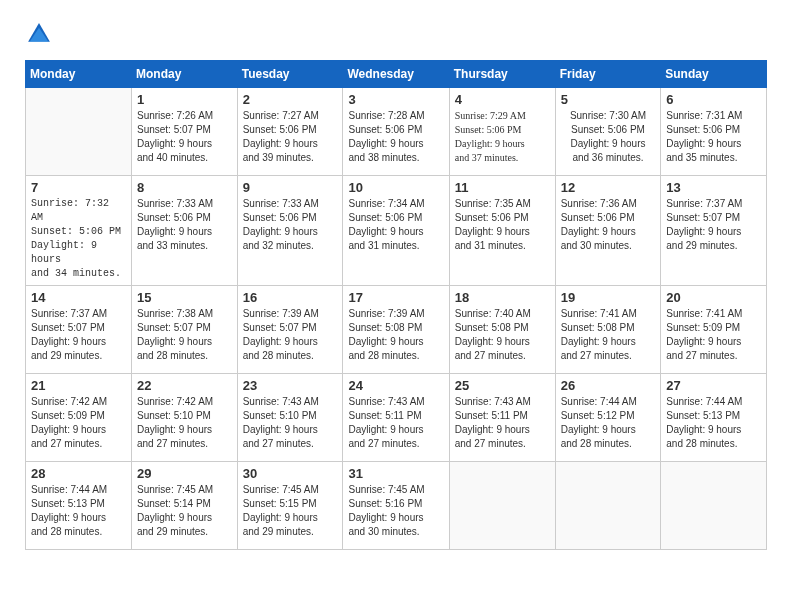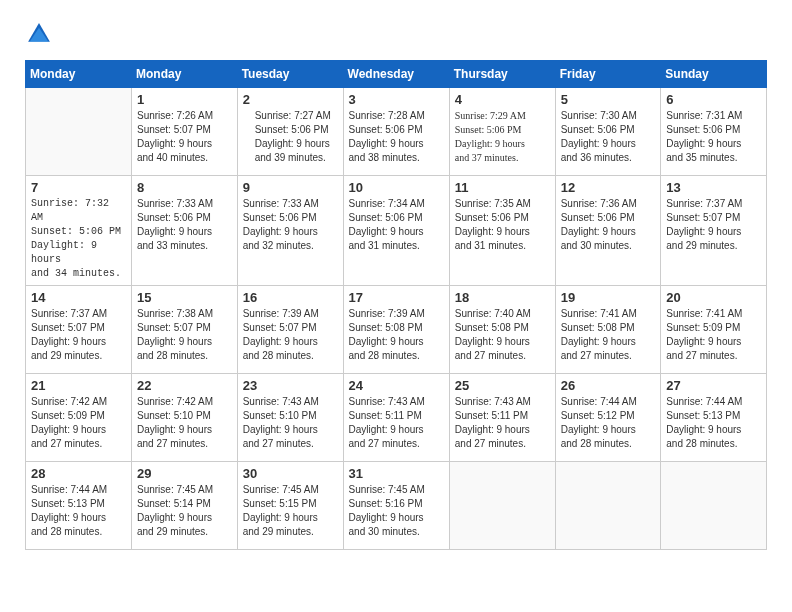--- a/index.html
+++ b/index.html
@@ -117,42 +117,42 @@
           <td class="empty-cell"></td>
           <td>
             <span class="day-num">1</span>
             <div class="day-info" style="white-space: pre-line;">Sunrise: 7:26 AM
 Sunset: 5:07 PM
 Daylight: 9 hours
 and 40 minutes.</div>
           </td>
           <td>
             <span class="day-num">2</span>
-            <div class="day-info" style="white-space: pre-line; margin-left: 12px;">Sunrise: 7:27 AM
+            <div class="day-info" style="white-space: pre-line;">Sunrise: 7:27 AM
 Sunset: 5:06 PM
 Daylight: 9 hours
 and 39 minutes.</div>
           </td>
           <td>
             <span class="day-num">3</span>
             <div class="day-info" style="white-space: pre-line;">Sunrise: 7:28 AM
 Sunset: 5:06 PM
 Daylight: 9 hours
 and 38 minutes.</div>
           </td>
           <td>
             <span class="day-num">4</span>
             <div class="day-info" style="white-space: pre-line; font-family: Liberation Serif, serif;">Sunrise: 7:29 AM
 Sunset: 5:06 PM
 Daylight: 9 hours
 and 37 minutes.</div>
           </td>
           <td>
             <span class="day-num">5</span>
-            <div class="day-info" style="white-space: pre-line;">Sunrise: 7:30 AM
+            <div class="day-info" style="white-space: pre-line; text-align: center;">Sunrise: 7:30 AM
 Sunset: 5:06 PM
 Daylight: 9 hours
 and 36 minutes.</div>
           </td>
           <td>
             <span class="day-num">6</span>
             <div class="day-info" style="white-space: pre-line;">Sunrise: 7:31 AM
 Sunset: 5:06 PM
 Daylight: 9 hours
 and 35 minutes.</div>

